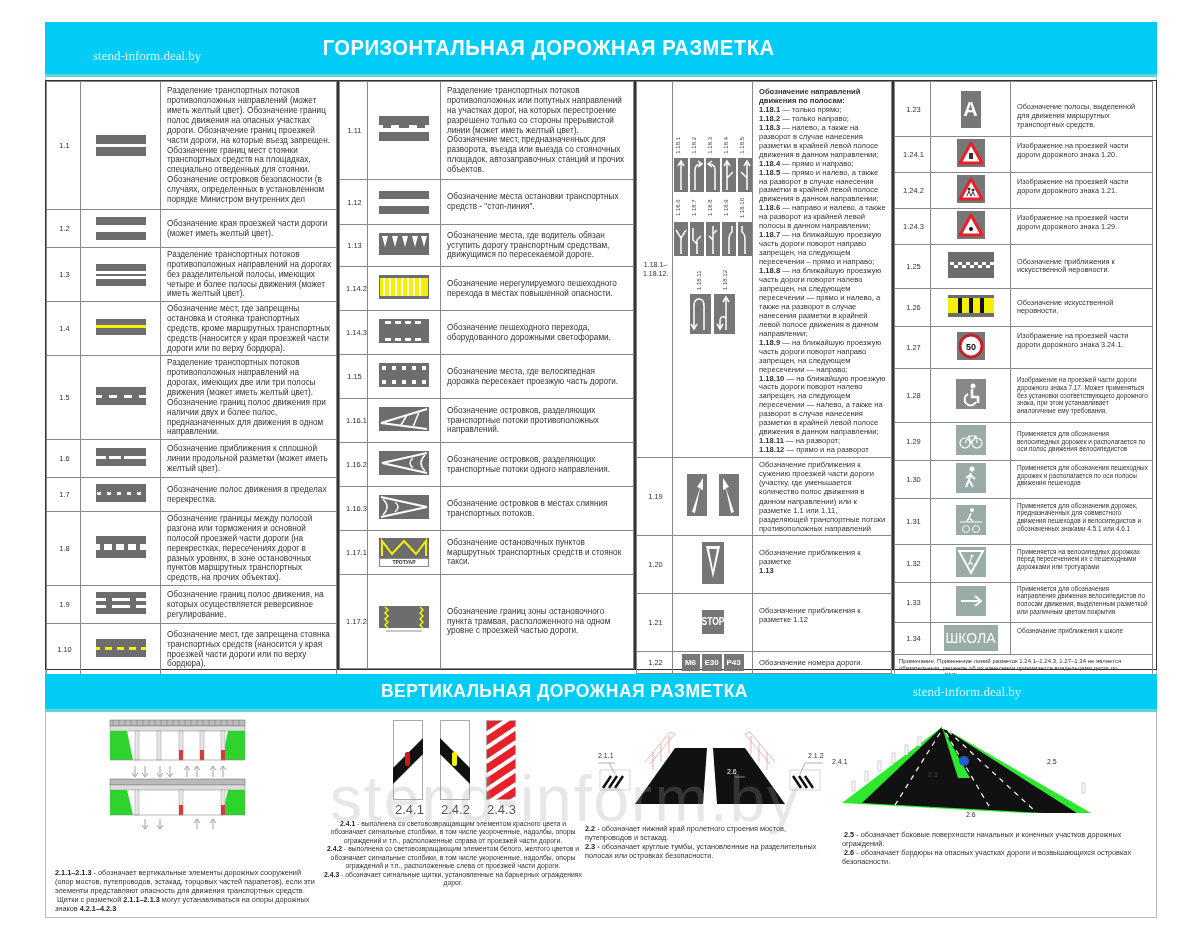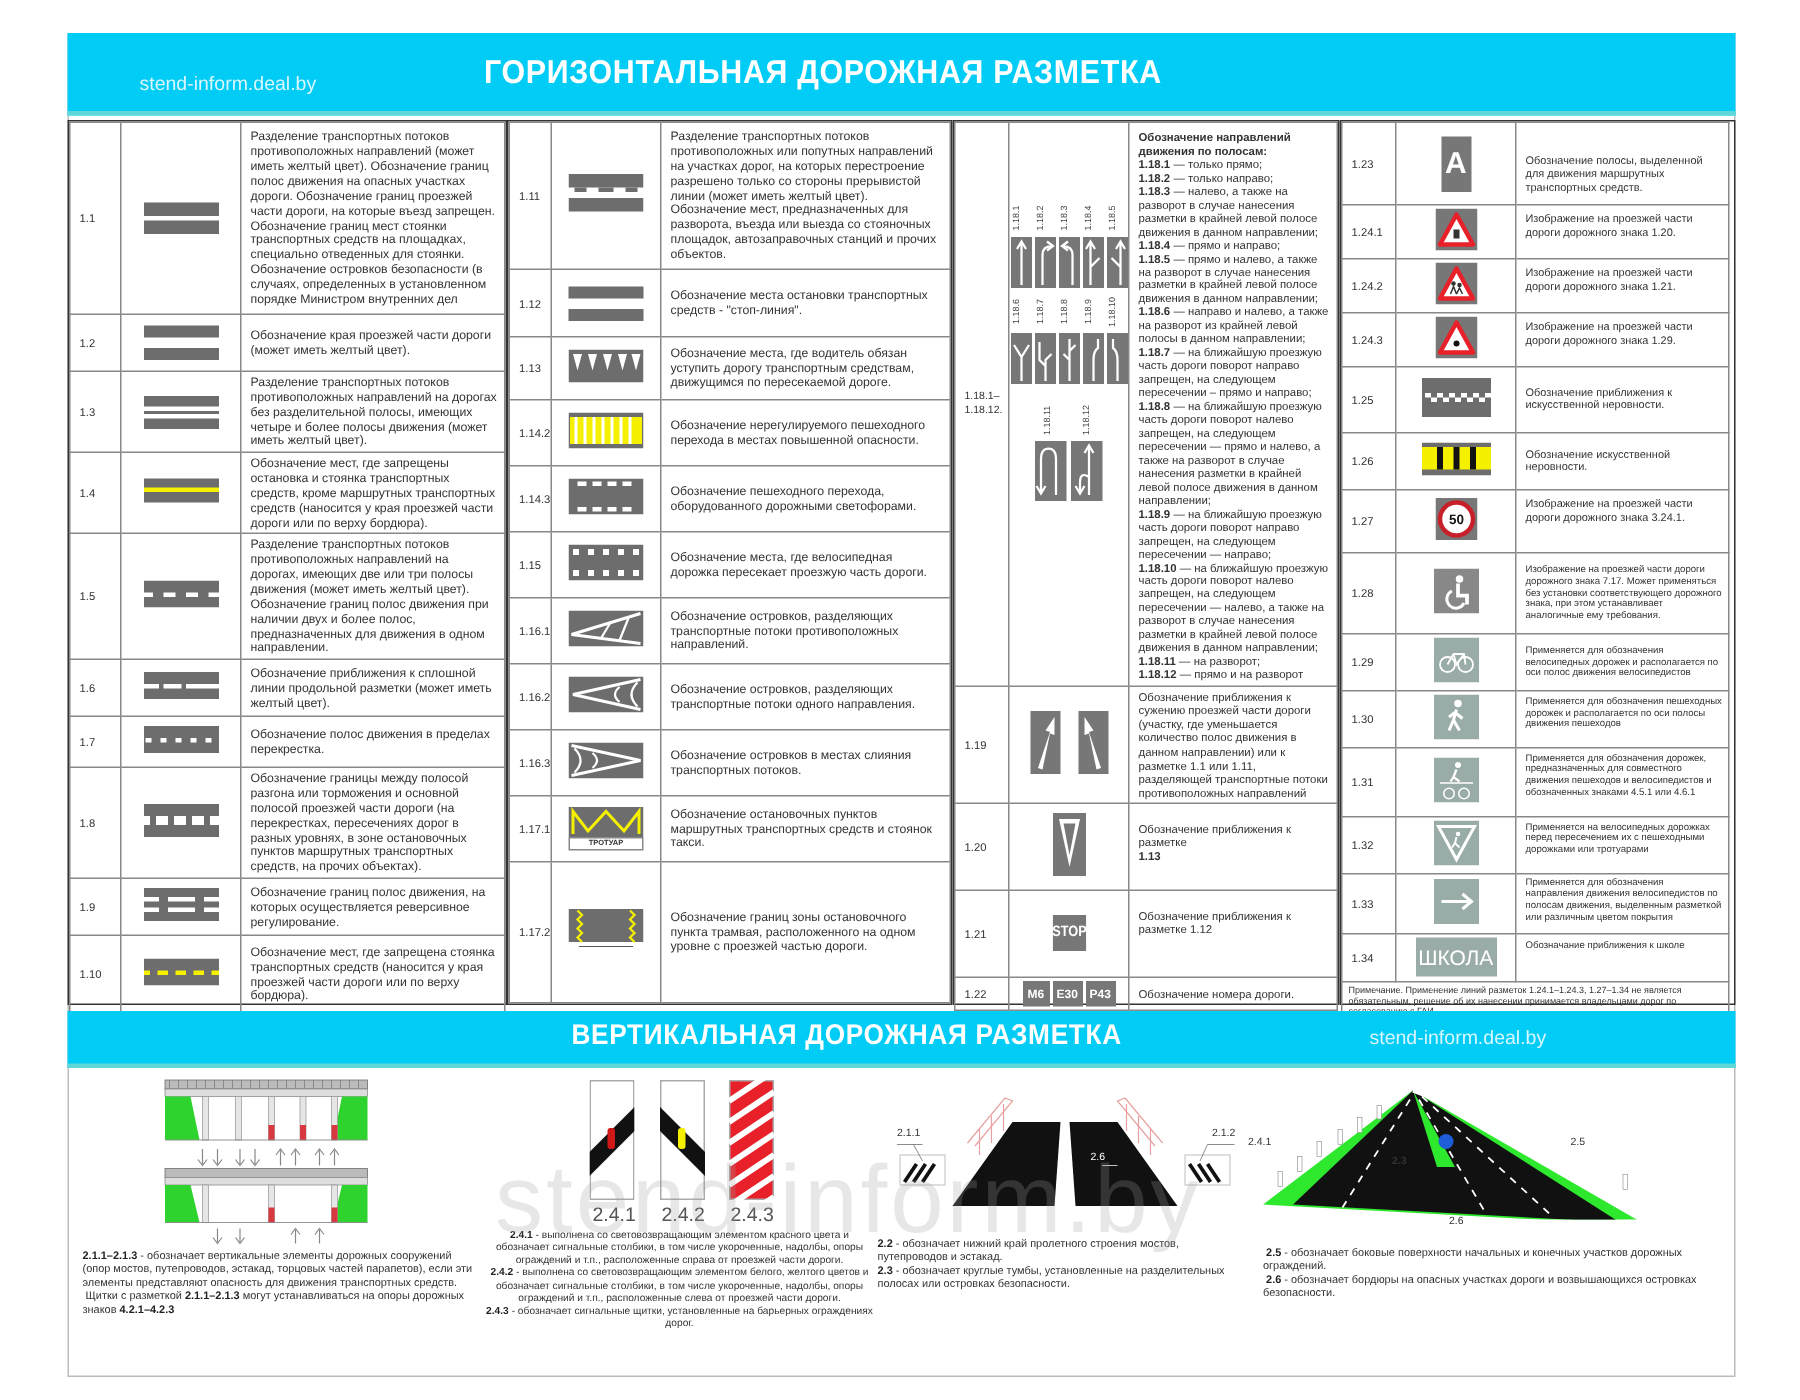--- a/index.html
+++ b/index.html
@@ -1,31 +1,31 @@
 <!DOCTYPE html>
 <html><head>
 <meta charset="utf-8">
 <style>
   * { box-sizing: border-box; margin: 0; padding: 0; }
   body { width: 1200px; height: 933px; background: #fff; font-family: "Liberation Sans", sans-serif; position: relative; overflow: hidden; }
   .frame { position: absolute; left: 45px; top: 22px; width: 1112px; height: 896px; border: 1px solid #bbb; background: #fff; }
   .banner { position: absolute; left: 45px; width: 1112px; background: #00ccf5; border-bottom: 3px solid #5fd7d6; display: flex; align-items: center; }
   .banner.top { top: 22px; height: 55px; }
   .banner.bottom { top: 674px; height: 38px; }
-  .banner .site { color: #d8f6ff; font-size: 13px; font-family: Liberation Sans, sans-serif; }
+  .banner .site { color: #d8f6ff; font-size: 13px; font-family: Liberation Serif, serif; }
   .banner .title { color: #fff; font-weight: bold; font-size: 22px; letter-spacing: 0.5px; font-family: "Liberation Sans", sans-serif; transform: scaleX(0.92); }
   .banner.top .site { position: absolute; left: 48px; top: 26px; }
   .banner.top .title { position: absolute; left: 258px; top: 13px; }
   .banner.bottom .title { position: absolute; left: 320px; top: 6px; font-size: 19px; }
   .banner.bottom .site { position: absolute; left: 868px; top: 10px; }
 
   .col { position: absolute; top: 80px; height: 590px; border: 1px solid #333; background: #fff; }
   .col table { border-collapse: collapse; width: 100%; height: 100%; table-layout: fixed; }
   .col td { border: 1px solid #888; font-size: 8.2px; line-height: 1.2; color: #333; vertical-align: middle; padding: 2px 4px; }
-  .col td.code { text-align: left; font-size: 7.5px; padding-left: 6px; }
+  .col td.code { text-align: center; font-size: 7.5px; padding-left: 6px; }
   .col td.pic { text-align: center; padding: 2px; }
   .col td.desc { padding-left: 6px; }
   .col1 { left: 45px; width: 293px; }
   .col2 { left: 338px; width: 297px; }
   .col3 { left: 635px; width: 258px; }
   .col4 { left: 893px; width: 264px; }
 
   .mark { display: inline-block; background: #6d6d6d; position: relative; }
   .grey-sq { display: inline-flex; align-items: center; justify-content: center; background: #777; color: #fff; font-weight: bold; }
   .note { font-size: 6px !important; line-height: 1.2; color: #444; padding: 3px 4px !important; }
@@ -672,21 +672,21 @@
       </g>
     <line x1="5" y1="38" x2="140" y2="38" stroke="#888" stroke-width="0.6"></line>
     <g stroke="#888" fill="none" stroke-width="0.8">
       <path d="M40 42 V51 M37 48 L40 52 L43 48"></path>
         <path d="M55 42 V51 M52 48 L55 52 L58 48"></path>
       <path d="M92 52 V43 M89 46 L92 42 L95 46"></path>
         <path d="M108 52 V43 M105 46 L108 42 L111 46"></path>
     </g>
   </svg>
 
-  <div class="vtext" style="left:55px;top:832px;width:260px">
+  <div class="vtext" style="left:55px;top:868px;width:260px">
     <b>2.1.1–2.1.3</b> <span>- обозначает вертикальные элементы дорожных сооружений (опор мостов, путепроводов, эстакад, торцовых частей парапетов), если эти элементы представляют опасность для движения транспортных средств.</span><br>
     &nbsp;<span>Щитки с разметкой</span> <b>2.1.1–2.1.3</b> <span>могут устанавливаться на опоры дорожных знаков</span> <b>4.2.1–4.2.3</b>
   </div>
 
   <svg style="position:absolute;left:393px;top:720px" width="30" height="80">
       <rect x="0.5" y="0.5" width="29" height="79" fill="#fff" stroke="#aaa"></rect>
       <polygon points="0,48 30,18 30,34 0,64" fill="#111"></polygon>
       <rect x="12" y="32" width="5" height="14" rx="2" fill="#d01818"></rect>
     </svg>
   <svg style="position:absolute;left:440px;top:720px" width="30" height="80">

